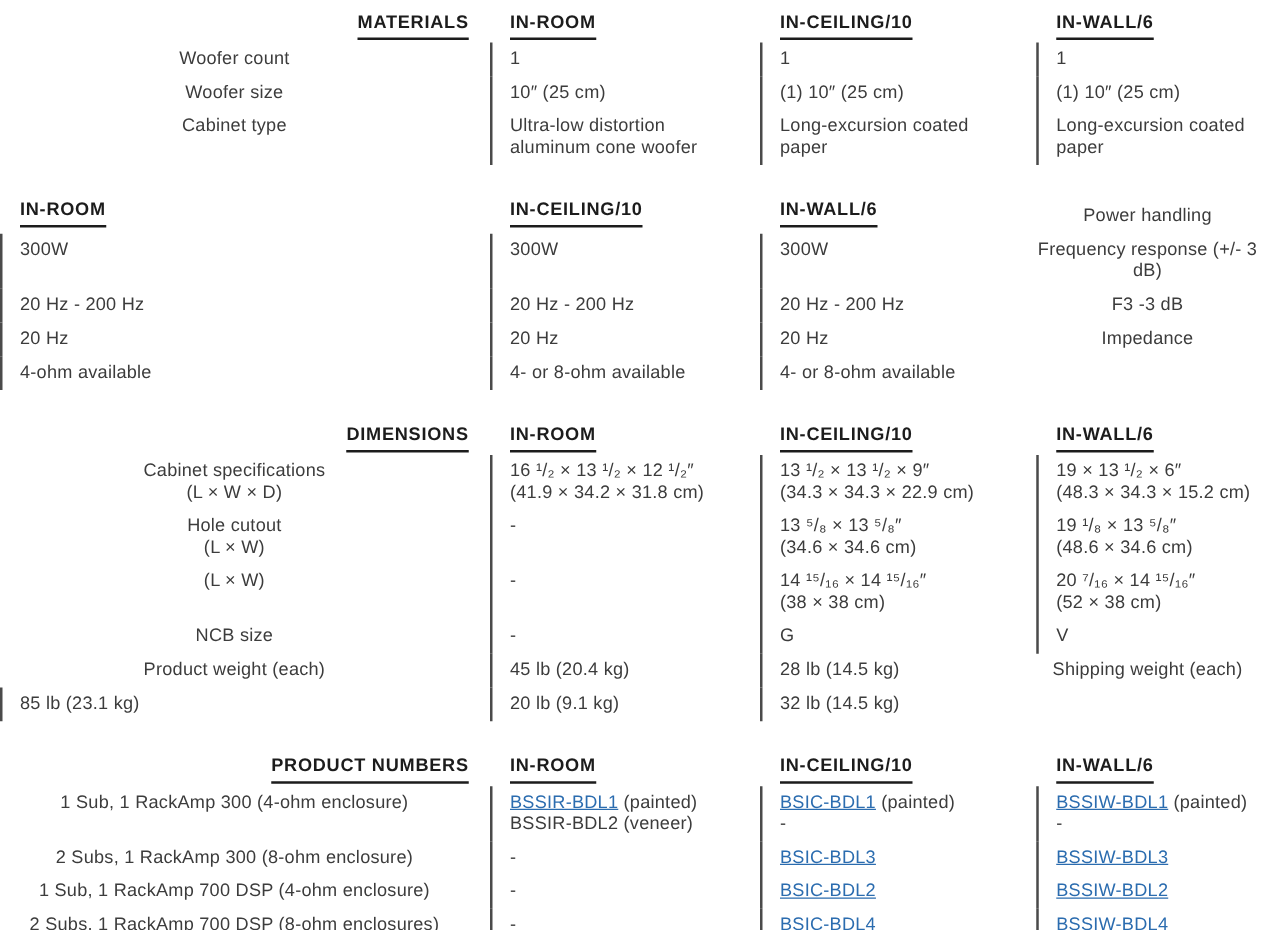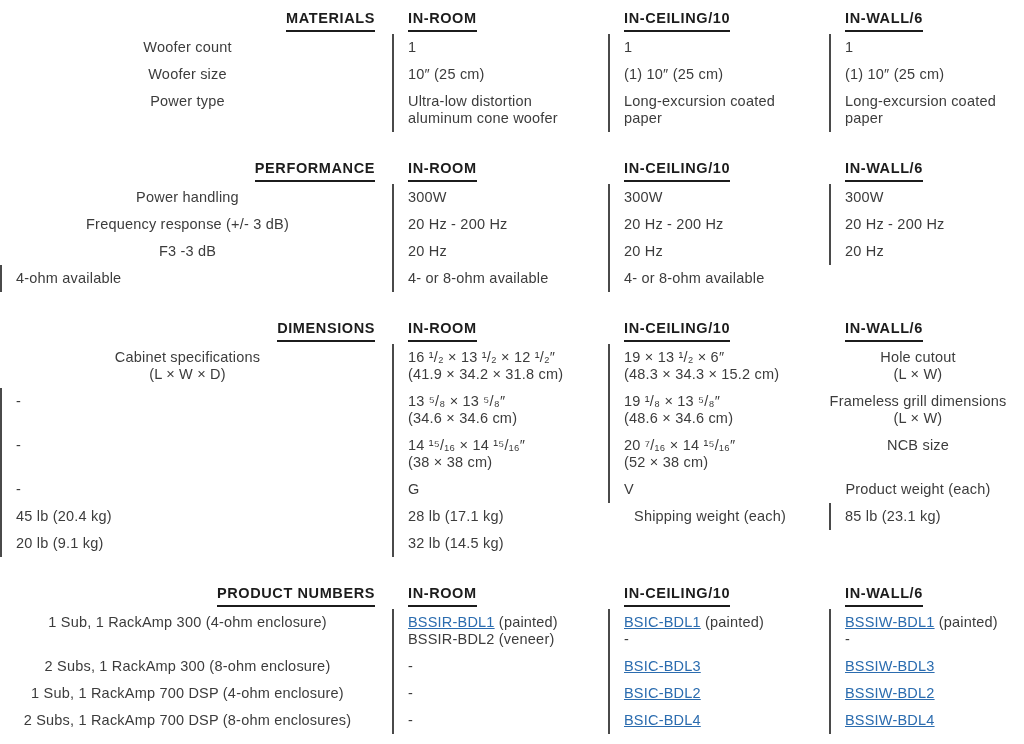--- a/index.html
+++ b/index.html
@@ -74,37 +74,36 @@
         <div class="cell val-cell">
           <div>10″ (25 cm)</div>
         </div>
         <div class="cell val-cell">
           <div>(1) 10″ (25 cm)</div>
         </div>
         <div class="cell val-cell">
           <div>(1) 10″ (25 cm)</div>
         </div>
         <div class="cell label-cell">
-          <div>Power type</div>
+          <div>Cabinet type</div>
         </div>
         <div class="cell val-cell">
           <div>Ultra-low distortion</div>
           <div>aluminum cone woofer</div>
         </div>
         <div class="cell val-cell">
           <div>Long-excursion coated</div>
           <div>paper</div>
         </div>
         <div class="cell val-cell">
           <div>Long-excursion coated</div>
           <div>paper</div>
         </div>
       </div>
       <div class="section">
-        <div class="cell hdr-label-cell"><span class="title">PERFORMANCE</span></div>
         <div class="cell hdr-col-cell"><span class="title">IN-ROOM</span></div>
         <div class="cell hdr-col-cell"><span class="title">IN-CEILING/10</span></div>
         <div class="cell hdr-col-cell"><span class="title">IN-WALL/6</span></div>
         <div class="cell label-cell">
           <div>Power handling</div>
         </div>
         <div class="cell val-cell">
           <div>300W</div>
         </div>
         <div class="cell val-cell">
@@ -129,20 +128,23 @@
           <div>F3 -3 dB</div>
         </div>
         <div class="cell val-cell">
           <div>20 Hz</div>
         </div>
         <div class="cell val-cell">
           <div>20 Hz</div>
         </div>
         <div class="cell val-cell">
           <div>20 Hz</div>
+        </div>
+        <div class="cell label-cell">
+          <div>Impedance</div>
         </div>
         <div class="cell val-cell">
           <div>4-ohm available</div>
         </div>
         <div class="cell val-cell">
           <div>4- or 8-ohm available</div>
         </div>
         <div class="cell val-cell">
           <div>4- or 8-ohm available</div>
         </div>
@@ -154,40 +156,43 @@
         <div class="cell hdr-col-cell"><span class="title">IN-WALL/6</span></div>
         <div class="cell label-cell">
           <div>Cabinet specifications</div>
           <div>(L × W × D)</div>
         </div>
         <div class="cell val-cell">
           <div>16 ¹/₂ × 13 ¹/₂ × 12 ¹/₂″</div>
           <div>(41.9 × 34.2 × 31.8 cm)</div>
         </div>
         <div class="cell val-cell">
+          <div>13 ¹/₂ × 13 ¹/₂ × 9″</div>
+          <div>(34.3 × 34.3 × 22.9 cm)</div>
+        </div>
+        <div class="cell val-cell">
           <div>19 × 13 ¹/₂ × 6″</div>
           <div>(48.3 × 34.3 × 15.2 cm)</div>
         </div>
         <div class="cell label-cell">
           <div>Hole cutout</div>
           <div>(L × W)</div>
         </div>
         <div class="cell val-cell">
           <div>-</div>
         </div>
         <div class="cell val-cell">
           <div>13 ⁵/₈ × 13 ⁵/₈″</div>
           <div>(34.6 × 34.6 cm)</div>
         </div>
         <div class="cell val-cell">
           <div>19 ¹/₈ × 13 ⁵/₈″</div>
           <div>(48.6 × 34.6 cm)</div>
         </div>
         <div class="cell label-cell">
-          <div>Frameless grill dimensions</div>
           <div>(L × W)</div>
         </div>
         <div class="cell val-cell">
           <div>-</div>
         </div>
         <div class="cell val-cell">
           <div>14 ¹⁵/₁₆ × 14 ¹⁵/₁₆″</div>
           <div>(38 × 38 cm)</div>
         </div>
         <div class="cell val-cell">
@@ -206,21 +211,21 @@
         <div class="cell val-cell">
           <div>V</div>
         </div>
         <div class="cell label-cell">
           <div>Product weight (each)</div>
         </div>
         <div class="cell val-cell">
           <div>45 lb (20.4 kg)</div>
         </div>
         <div class="cell val-cell">
-          <div>28 lb (17.1 kg)</div>
+          <div>28 lb (14.5 kg)</div>
         </div>
         <div class="cell label-cell">
           <div>Shipping weight (each)</div>
         </div>
         <div class="cell val-cell">
           <div>85 lb (23.1 kg)</div>
         </div>
         <div class="cell val-cell">
           <div>20 lb (9.1 kg)</div>
         </div>

